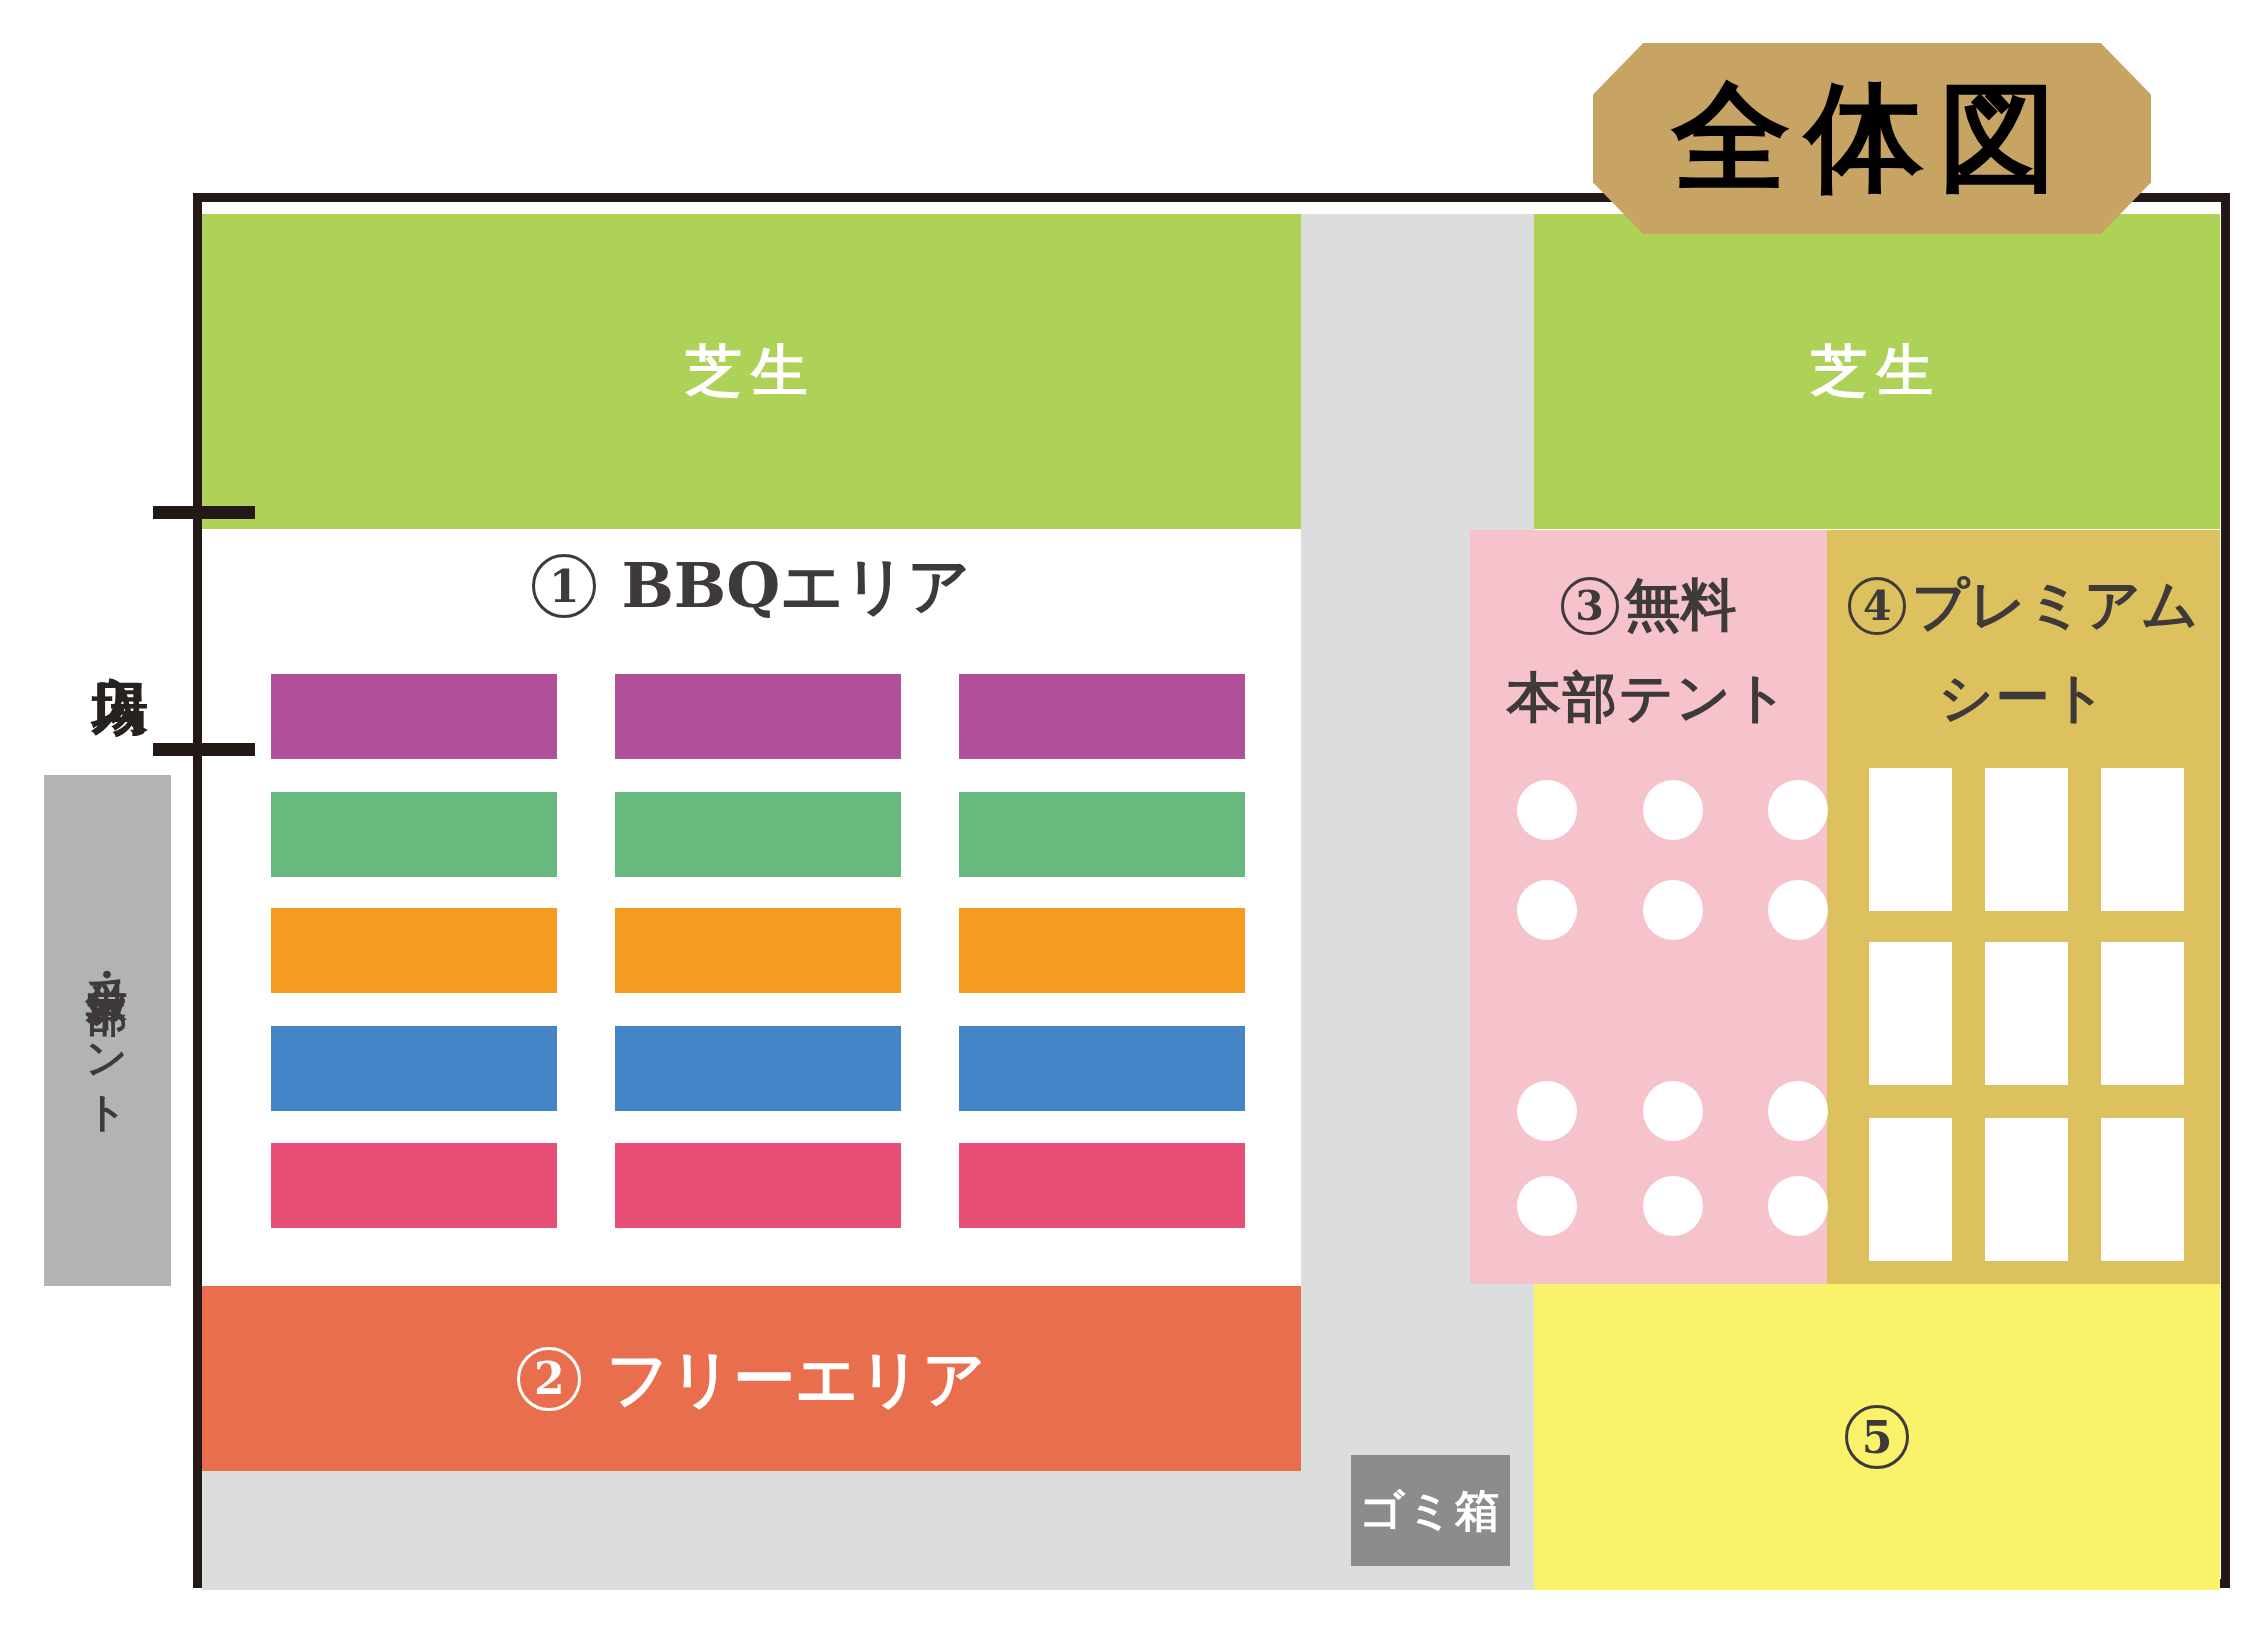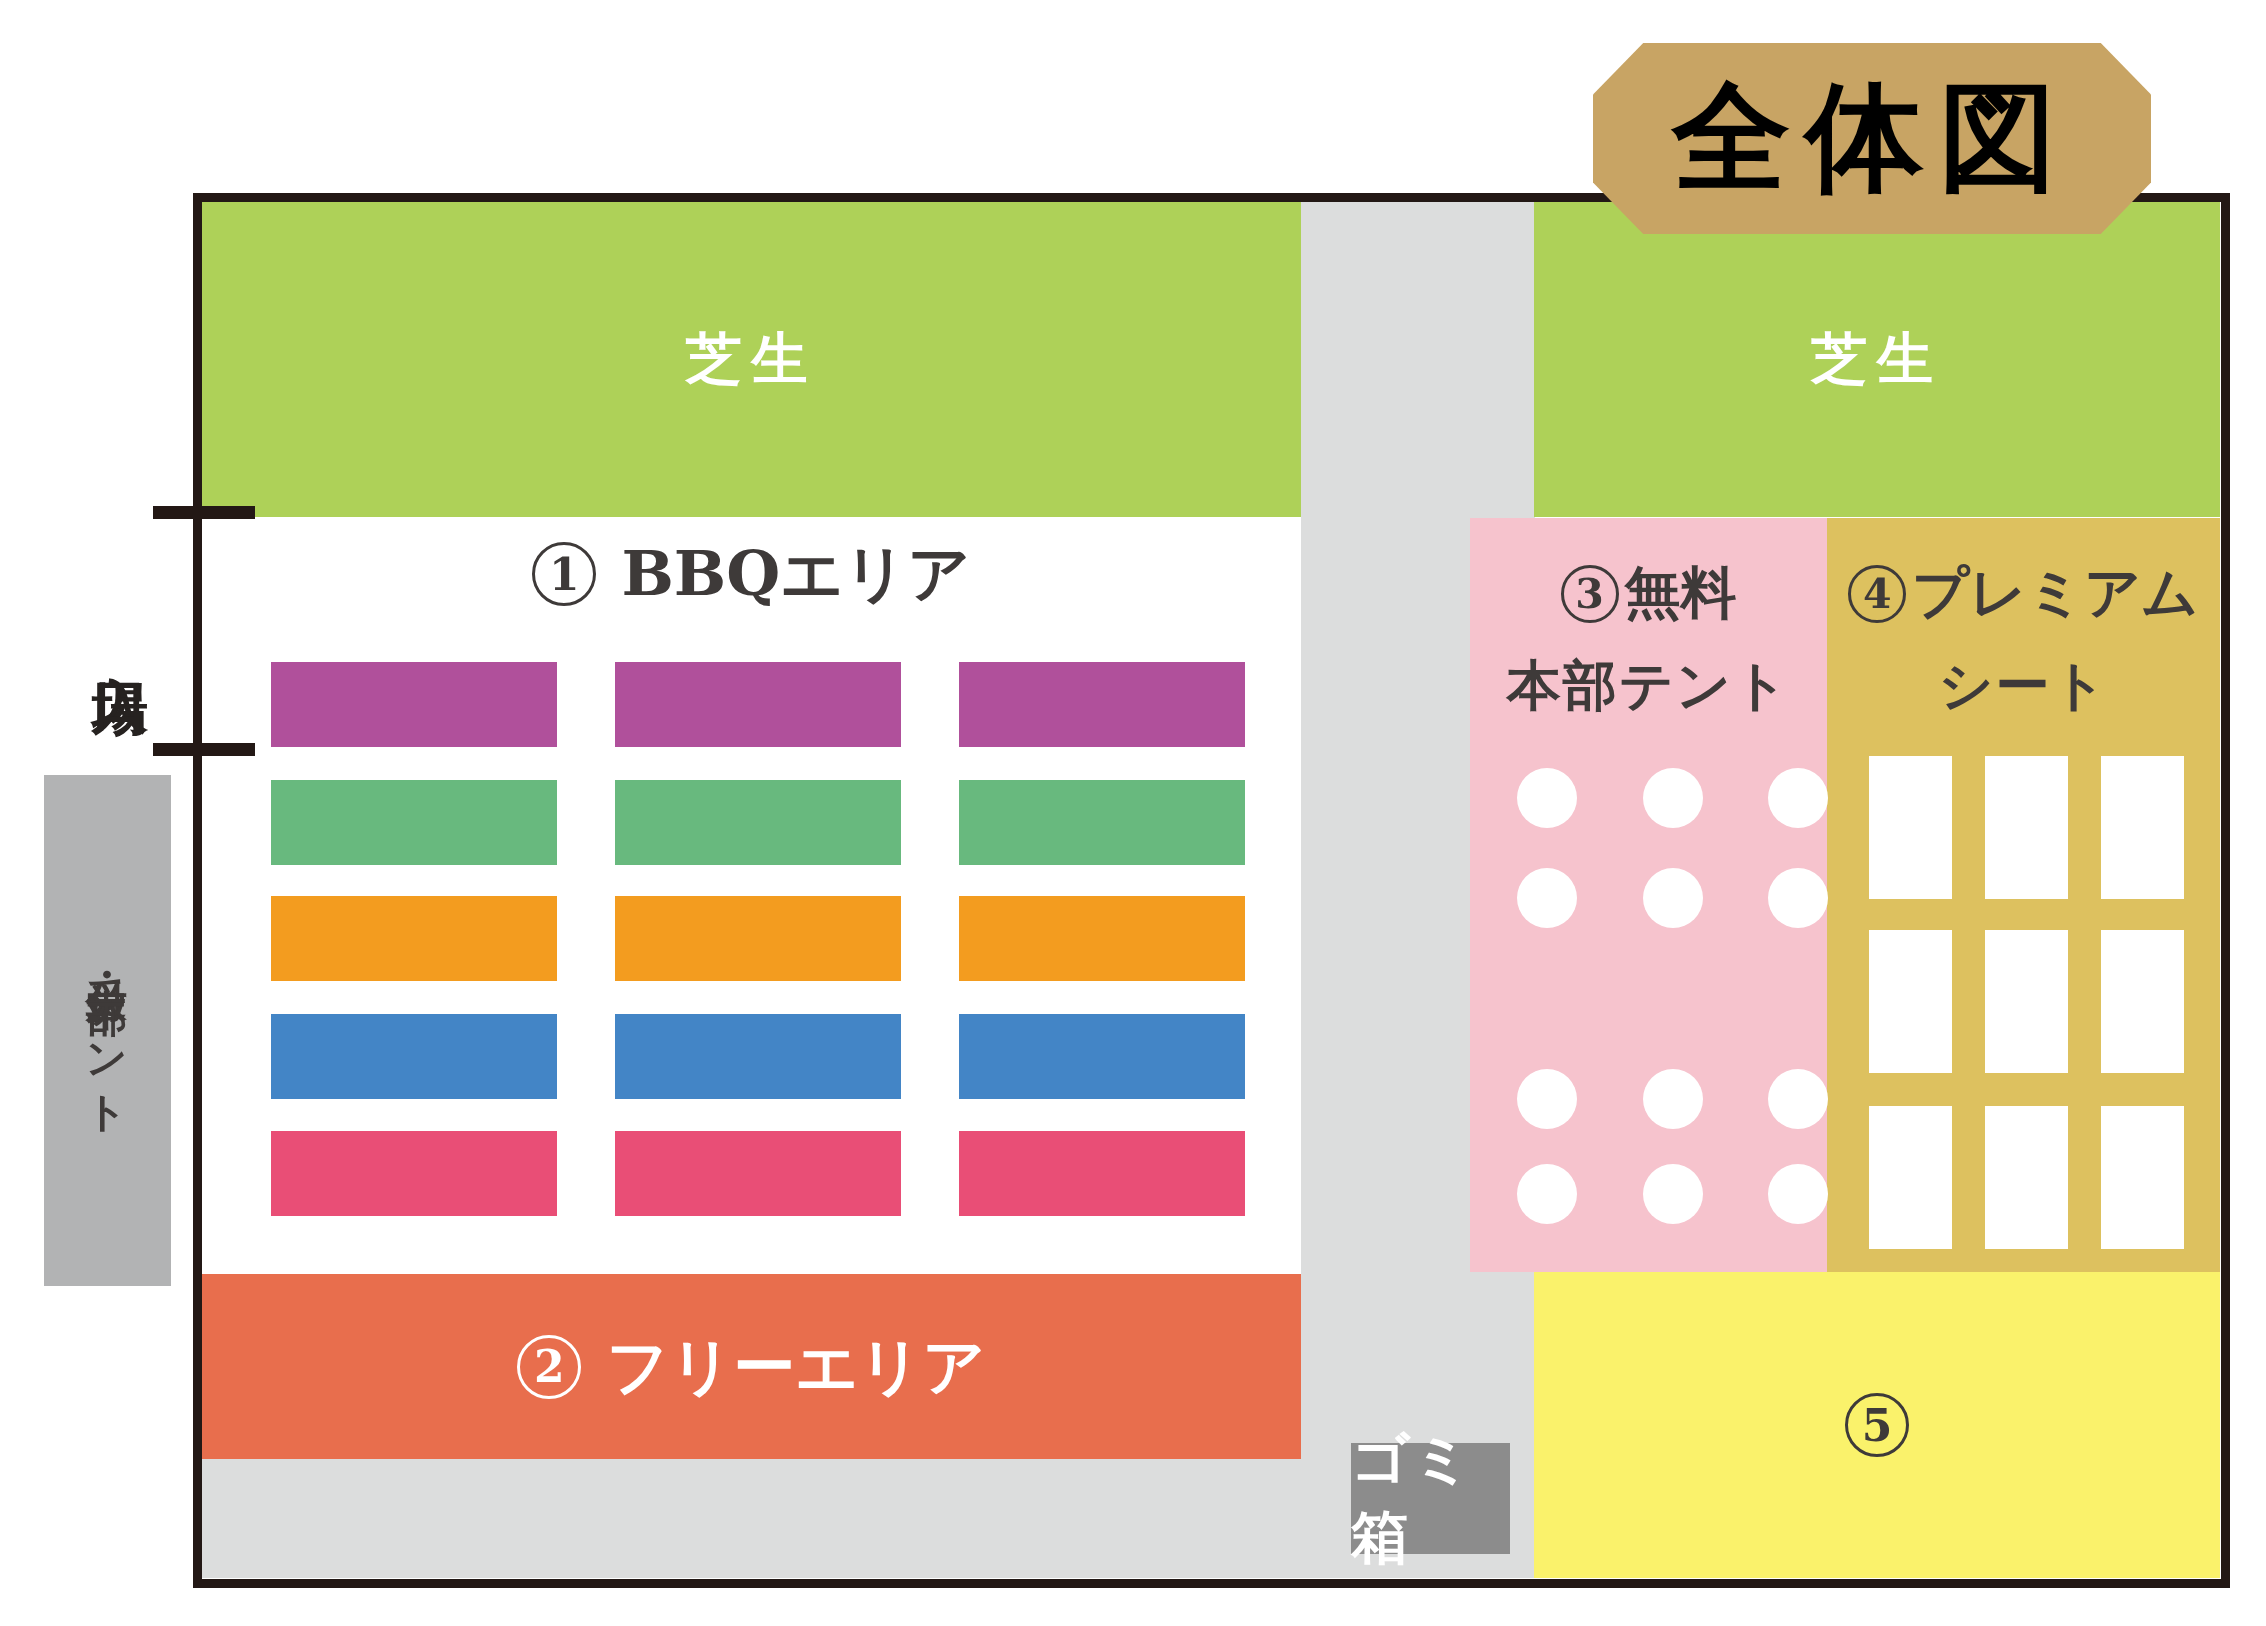--- a/index.html
+++ b/index.html
@@ -6,32 +6,32 @@
   #stage{
     position:relative;width:2266px;height:1627px;background:#ffffff;overflow:hidden;
     font-family:"DejaVu Serif","Liberation Serif",serif;color:#3e3a39;
   }
   .abs{position:absolute;}
   
   #frame{
     left:193px;top:193px;width:2037px;height:1395px;
     border:9.7px solid #231815;box-sizing:border-box;background:#ffffff;
   }
-  #frame-inner{position:absolute;left:0;top:0;width:2018px;height:1376px;}
+  #frame-inner{position:absolute;left:0;top:12px;width:2018px;height:1376px;}
   
   .lawn{display:flex;align-items:center;justify-content:center;}
   .lawn .area-label{color:#ffffff;font-size:56px;font-weight:bold;letter-spacing:9.7px;}
   #lawn-left{left:0;top:0;width:1099px;height:315px;}
   #lawn-right{left:1332px;top:0;width:686px;height:315px;}
   #path{left:1099px;top:0;width:234px;height:1376px;}
   #bbq-label{left:0;top:319px;width:1099px;height:106px;display:flex;align-items:center;justify-content:center;gap:25px;font-size:62px;font-weight:bold;}
   .bar{position:absolute;width:286px;height:85px;}
   #merch-area{left:0;top:1072px;width:1099px;height:185px;display:flex;align-items:center;justify-content:center;gap:25px;color:#ffffff;font-size:62px;font-weight:bold;}
   #gray-band{left:0;top:1257px;width:1099px;height:119px;}
-  #trash-box{left:1149px;top:1241px;width:159px;height:111px;display:flex;align-items:center;justify-content:center;color:#ffffff;font-size:58px;font-weight:bold;letter-spacing:1.9px;}
+  #trash-box{left:1149px;top:1241px;width:159px;height:111px;display:flex;align-items:center;justify-content:center;color:#ffffff;font-size:45px;font-weight:bold;letter-spacing:1.9px;}
   #pink-area{left:1268px;top:316px;width:357px;height:754px;z-index:2;}
   #gold-area{left:1625px;top:316px;width:393px;height:754px;}
   #yellow-area{left:1332px;top:1070px;width:686px;height:306px;display:flex;align-items:center;justify-content:center;gap:23px;font-size:58px;font-weight:bold;}
   .two-line-label{position:absolute;left:0;top:41px;width:100%;text-align:center;font-weight:bold;}
   .two-line-label .line1{display:flex;align-items:center;justify-content:center;gap:5.8px;font-size:56px;height:70px;}
   .two-line-label .line2{font-size:54px;margin-top:21px;letter-spacing:1.9px;}
   .circle-num{
     display:inline-flex;align-items:center;justify-content:center;
     width:58px;height:58px;border:3.9px solid currentColor;border-radius:50%;
     font-size:41px;font-weight:bold;box-sizing:border-box;flex:0 0 auto;

